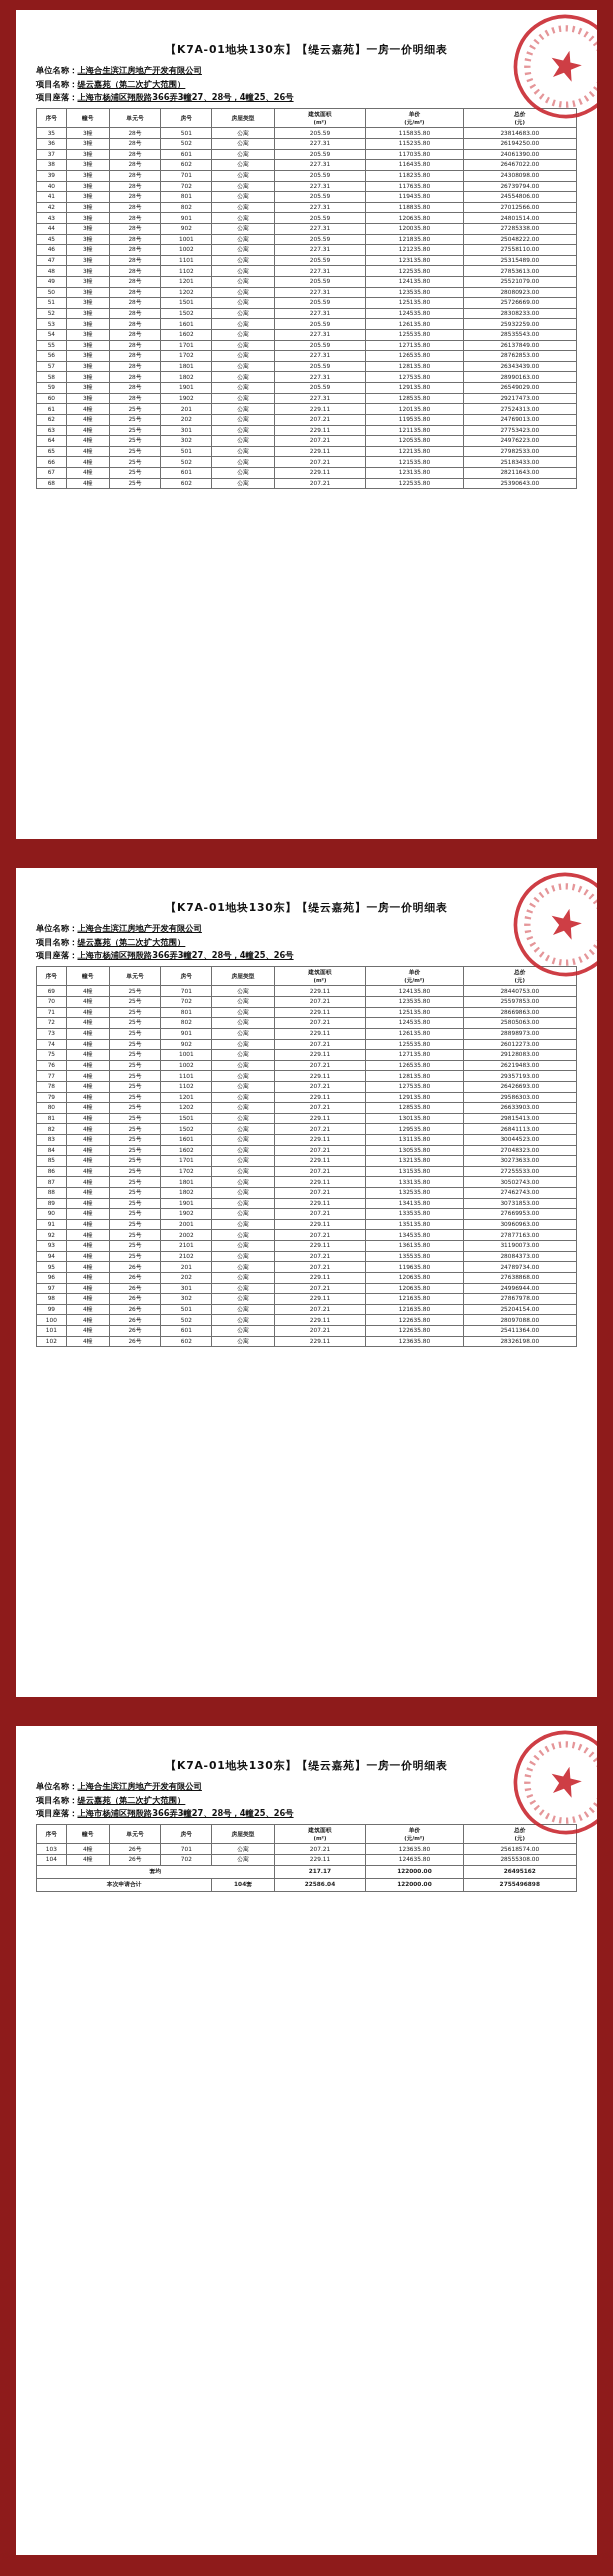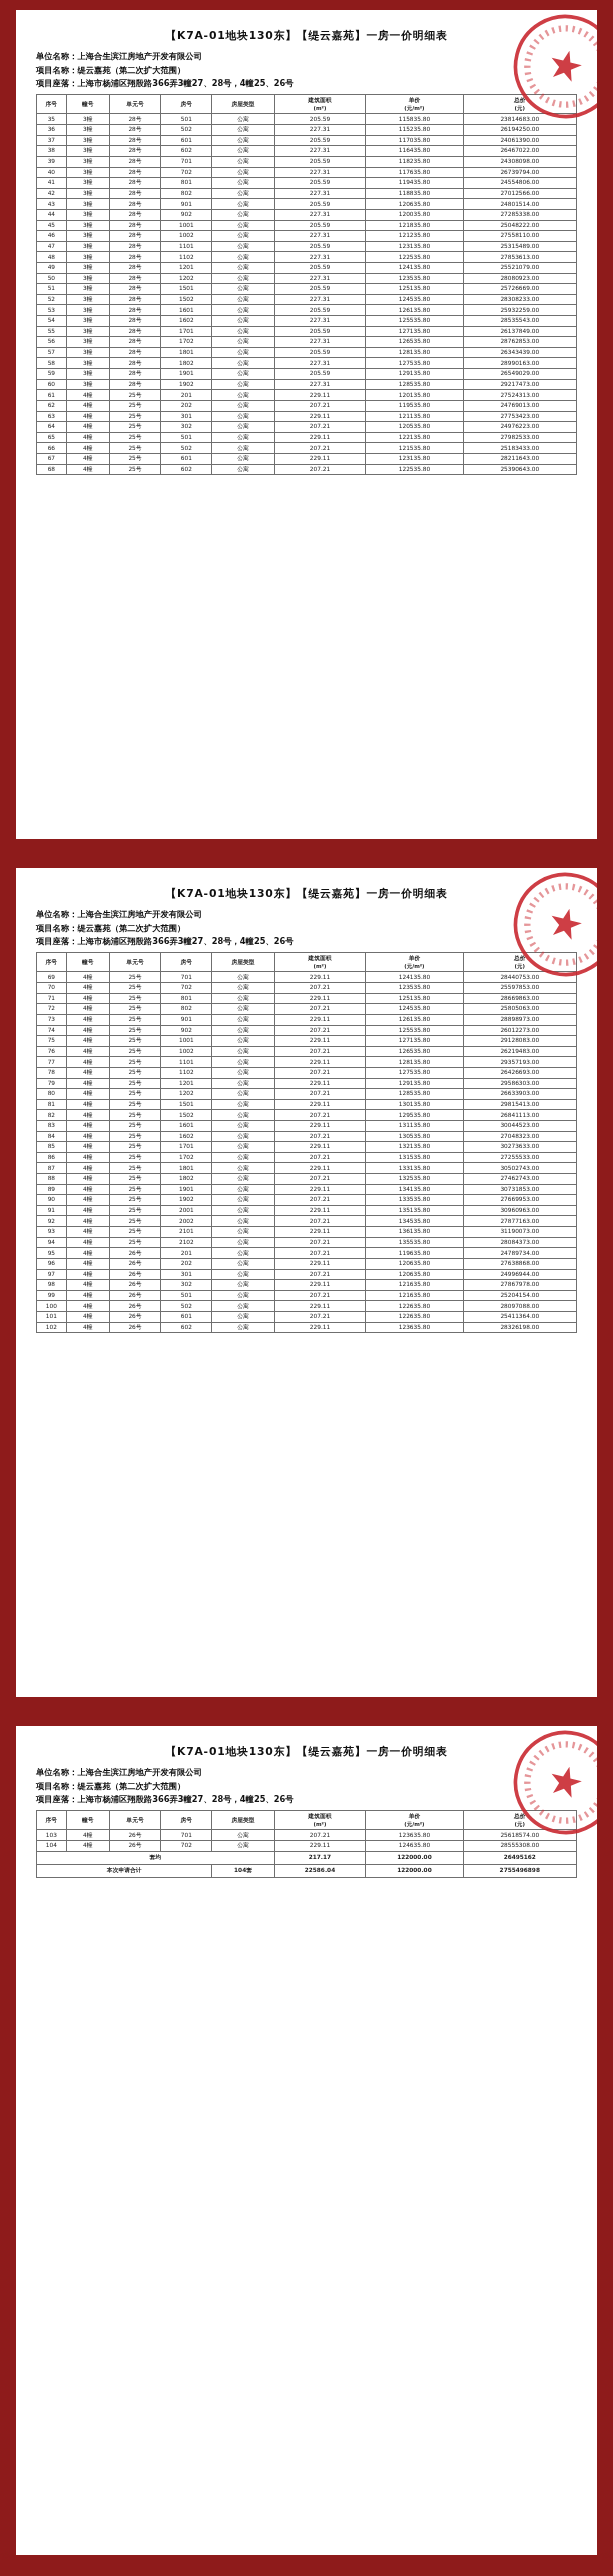--- a/index.html
+++ b/index.html
@@ -7,38 +7,38 @@
     background:#8e1b1b;
     font-family:"DejaVu Sans","Liberation Sans",sans-serif;
     padding:10px 0 20px 0;
   }
   .page{
     width:581px;height:829px;
     background:#ffffff;
     margin:0 auto 29px auto;
     position:relative;
     box-sizing:border-box;
-    padding:14px 20px;
+    padding:28px 20px;
     overflow:hidden;
   }
   .doc-title{
     text-align:center;
     font-size:10.8px;
     font-weight:700;
     color:#111;
     margin:5px 0 8.3px 0;
     letter-spacing:0.8px;
   }
   .meta-line{
     font-size:8.3px;
     color:#111;
     margin:2.5px 0;
     font-weight:700;
   }
-  .meta-line .meta-value{font-weight:700;}
+  .meta-line .meta-value{font-weight:700;text-decoration:underline;}
   table.price-table{
     width:100%;
     border-collapse:collapse;
     table-layout:fixed;
     margin-top:5px;
   }
   table.price-table th,
   table.price-table td{
     border:0.8px solid #6f6f6f;
     font-size:5.8px;

